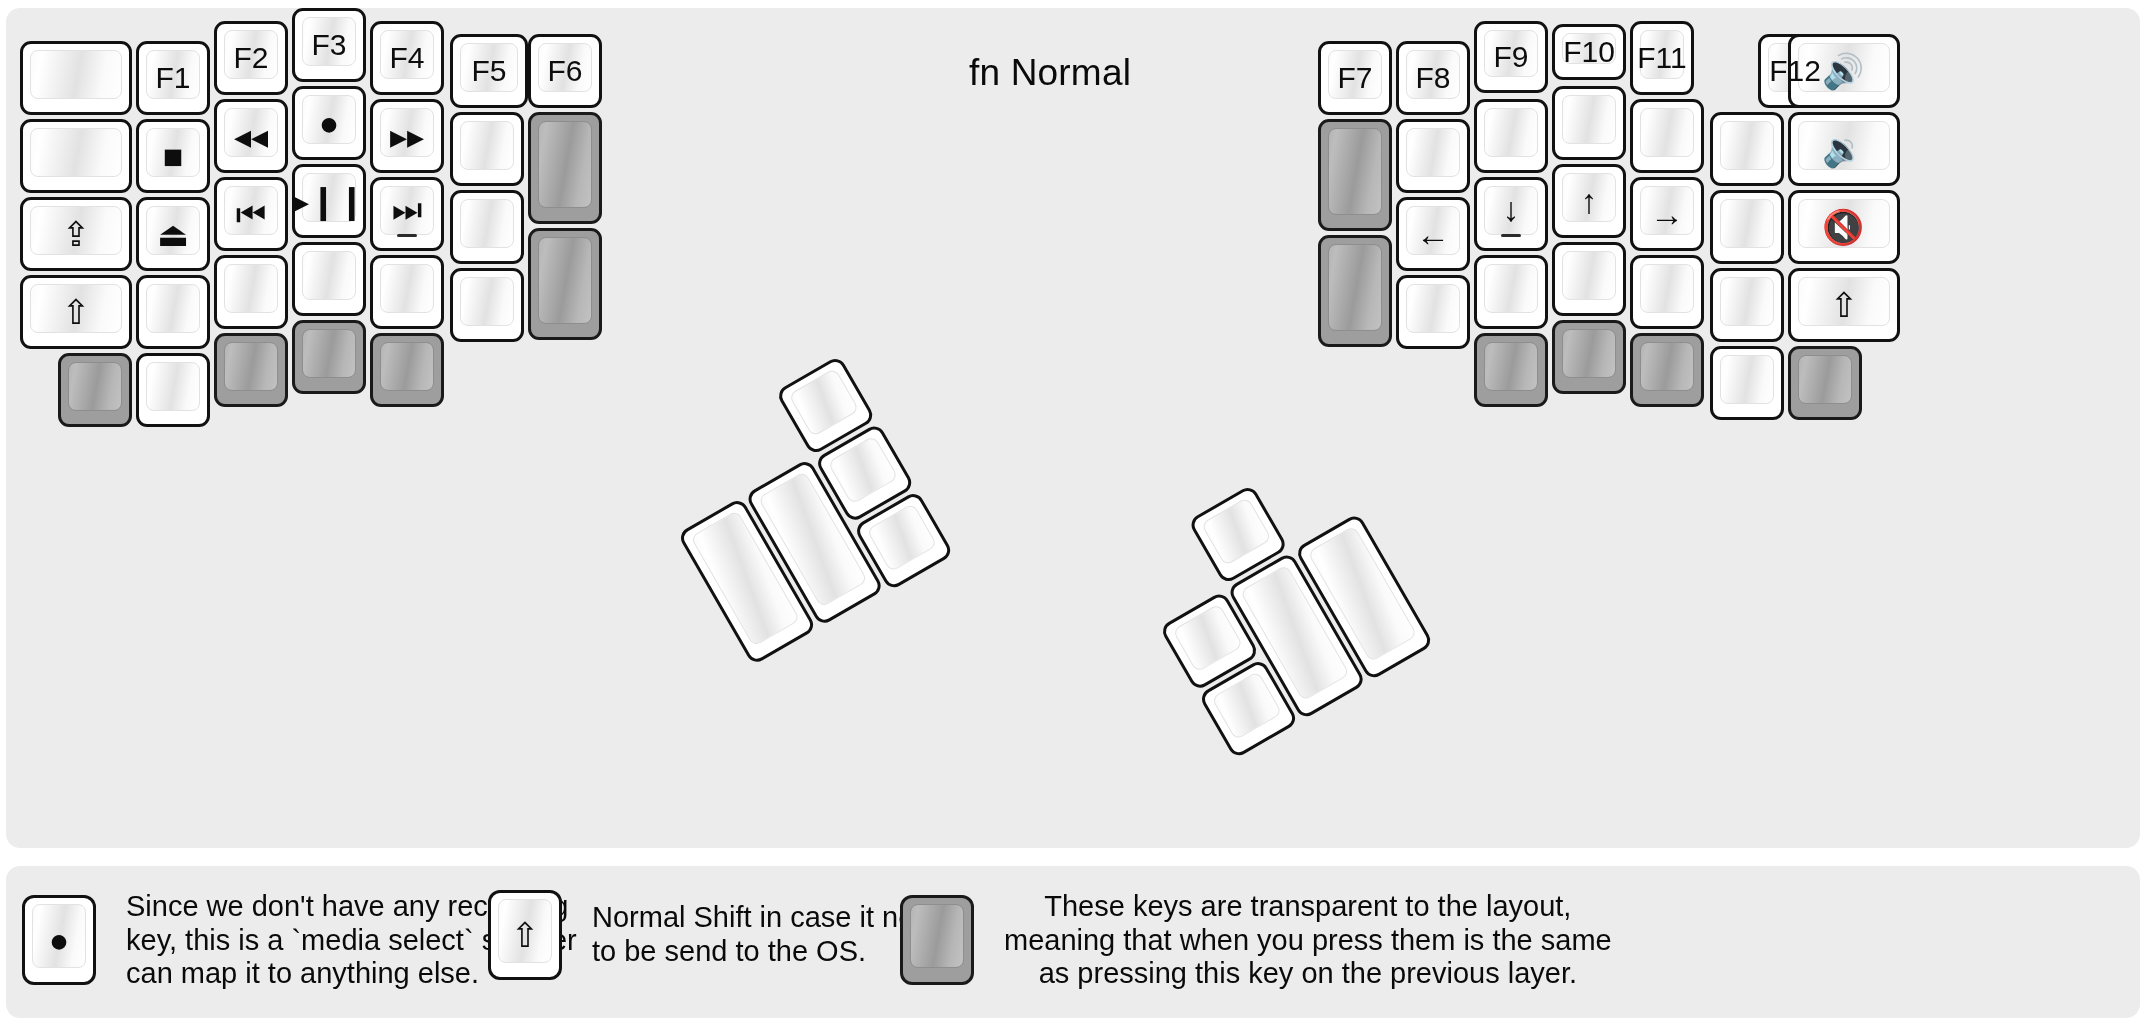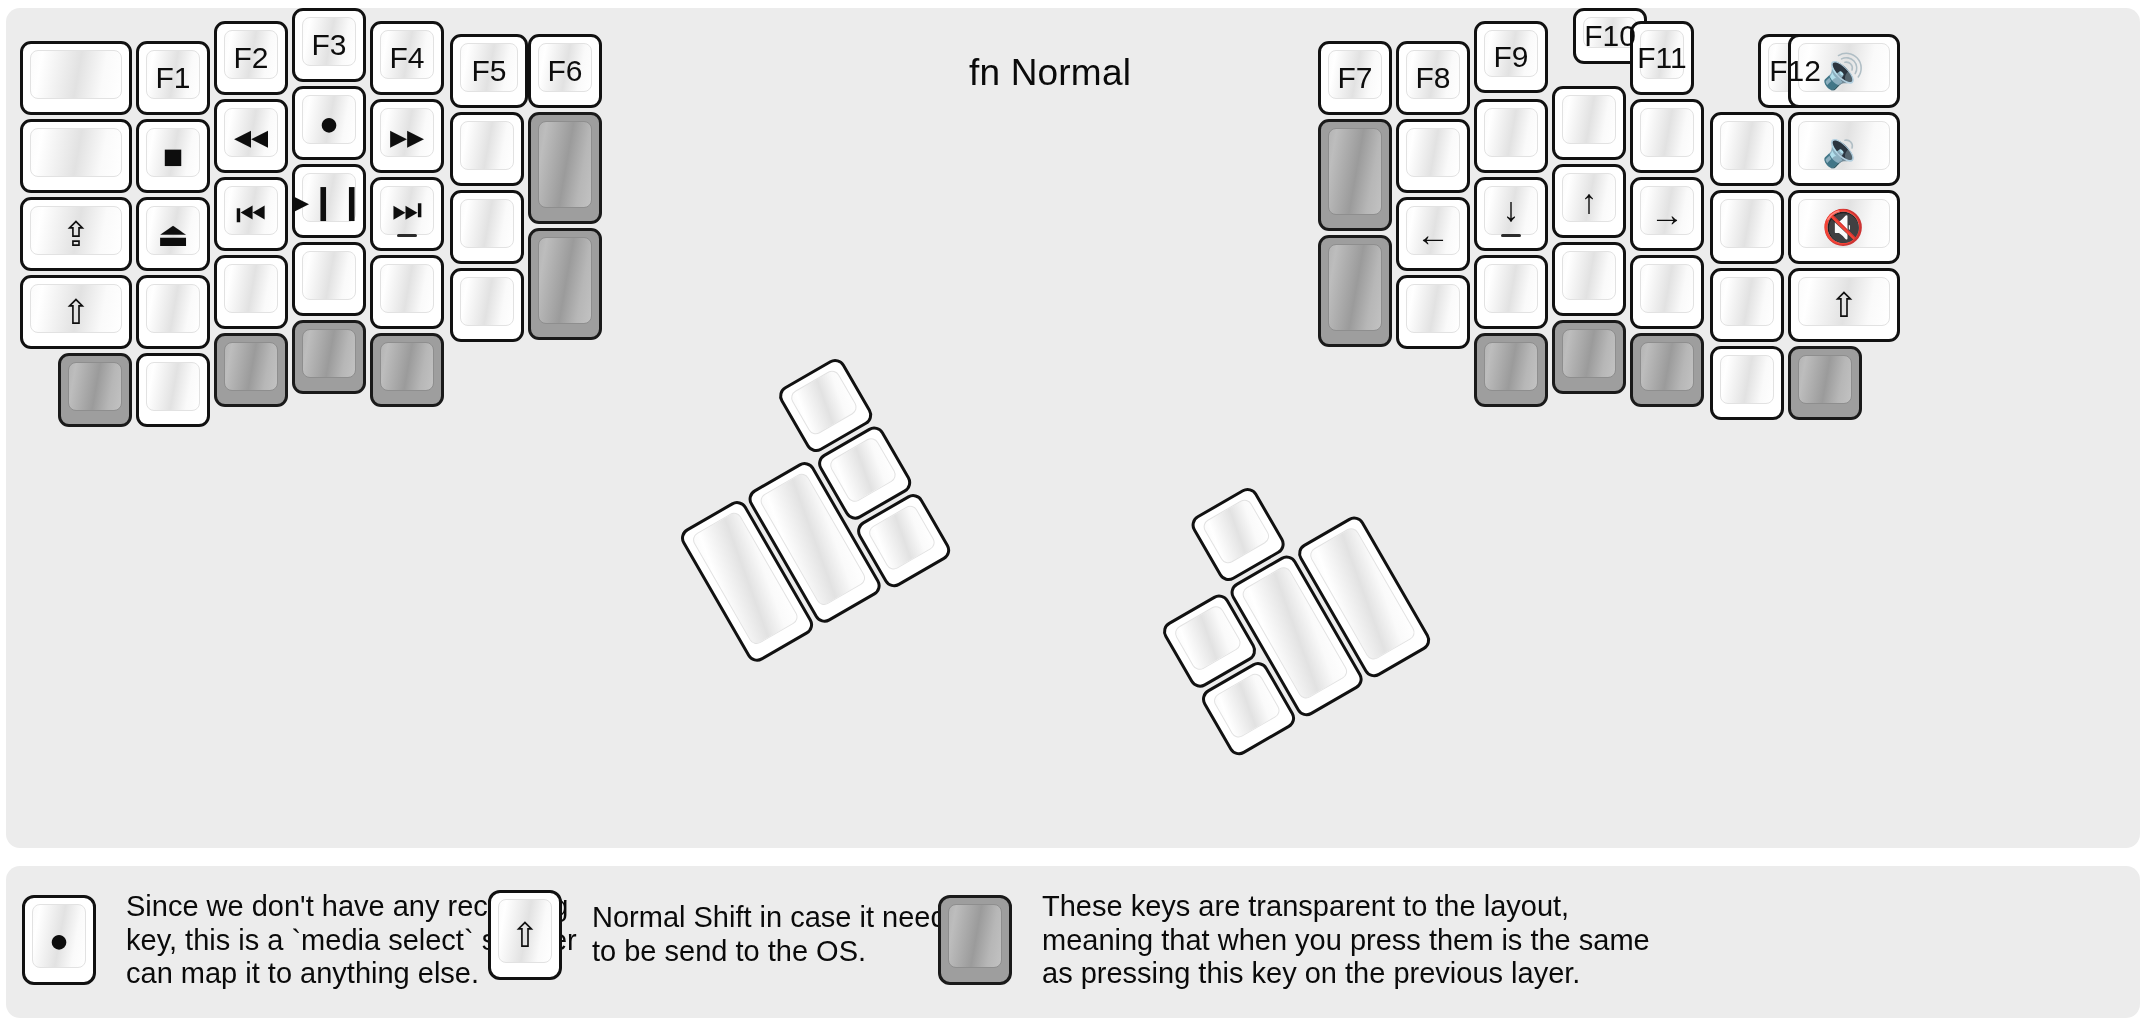--- a/index.html
+++ b/index.html
@@ -392,21 +392,21 @@
         <span class="lbl">
           <span></span>
         </span>
       </div>
       <div class="key trans" style="left: 1474px; top: 333px; width: 74px; height: 74px;">
         <div class="cap"></div>
         <span class="lbl">
           <span></span>
         </span>
       </div>
-      <div class="key" style="left: 1552px; top: 8px; width: 74px; height: 56px; margin-left: 21px;">
+      <div class="key" style="left: 1552px; top: 24px; width: 74px; height: 56px;">
         <div class="cap"></div>
         <span class="lbl">
           <span>F10</span>
         </span>
       </div>
       <div class="key" style="left: 1552px; top: 86px; width: 74px; height: 74px;">
         <div class="cap"></div>
         <span class="lbl">
           <span></span>
         </span>
@@ -595,21 +595,21 @@
 can map it to anything else.</div>
       </div>
       <div class="legend-item" style="left: 488px; top: 890px;">
         <div class="legend-key">
           <div class="cap"></div>
           <span class="lbl">⇧</span>
         </div>
         <div class="legend-text">Normal Shift in case it needs
 to be send to the OS.</div>
       </div>
-      <div class="legend-item" style="left: 938px; top: 890px;">
+      <div class="legend-item" style="left: 900px; top: 890px; text-align: center;">
         <div class="legend-key trans">
           <div class="cap"></div>
           <span class="lbl"></span>
         </div>
         <div class="legend-text">These keys are transparent to the layout,
 meaning that when you press them is the same
 as pressing this key on the previous layer.</div>
       </div>
     </div>
 

